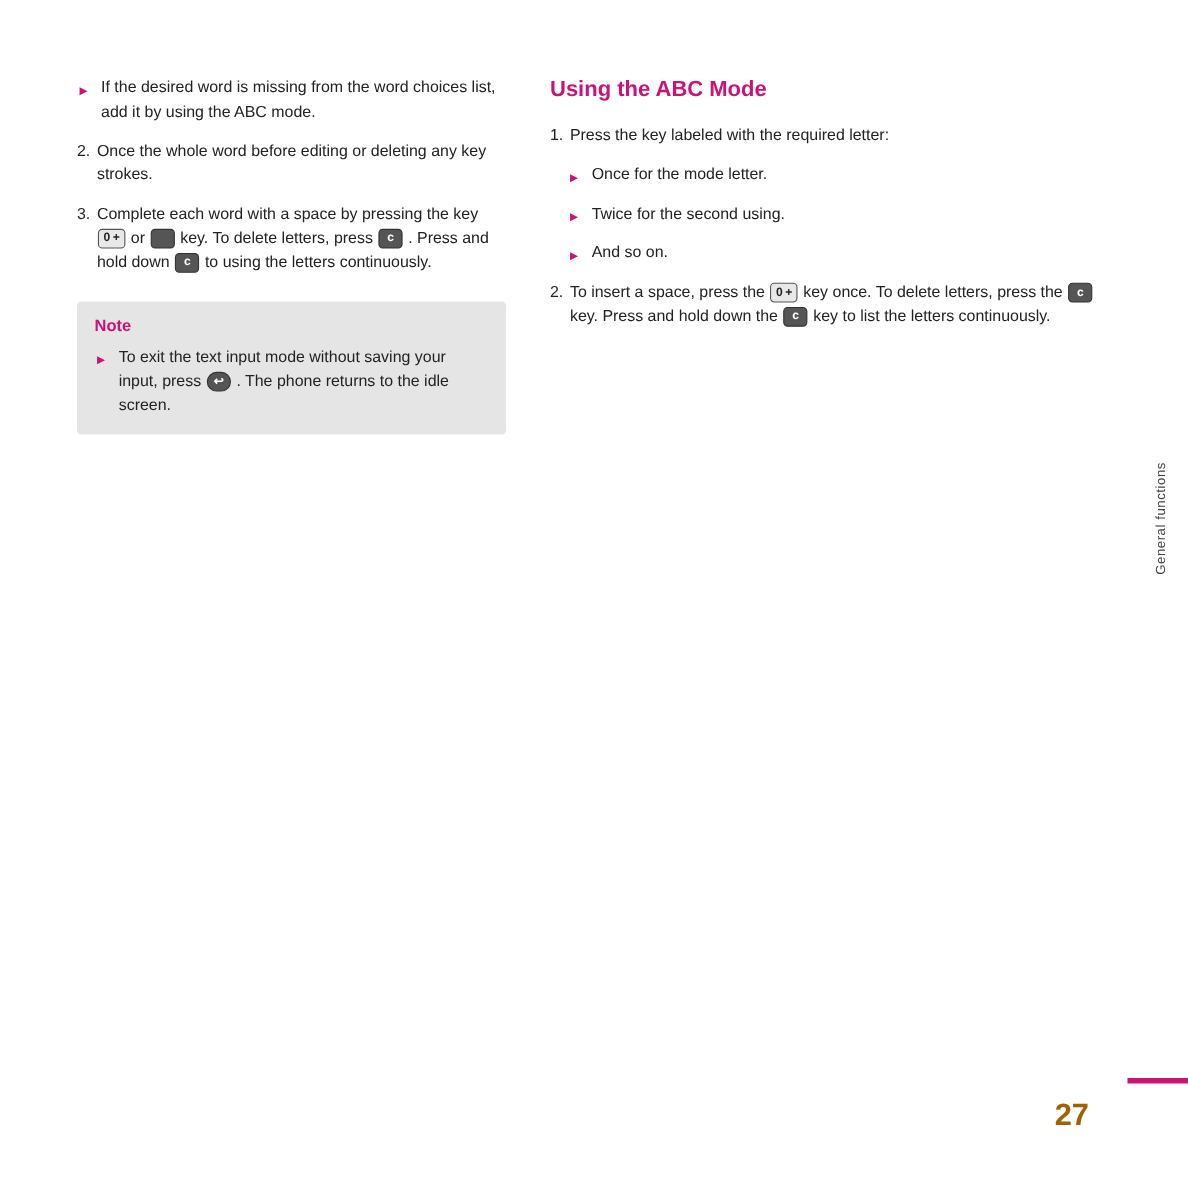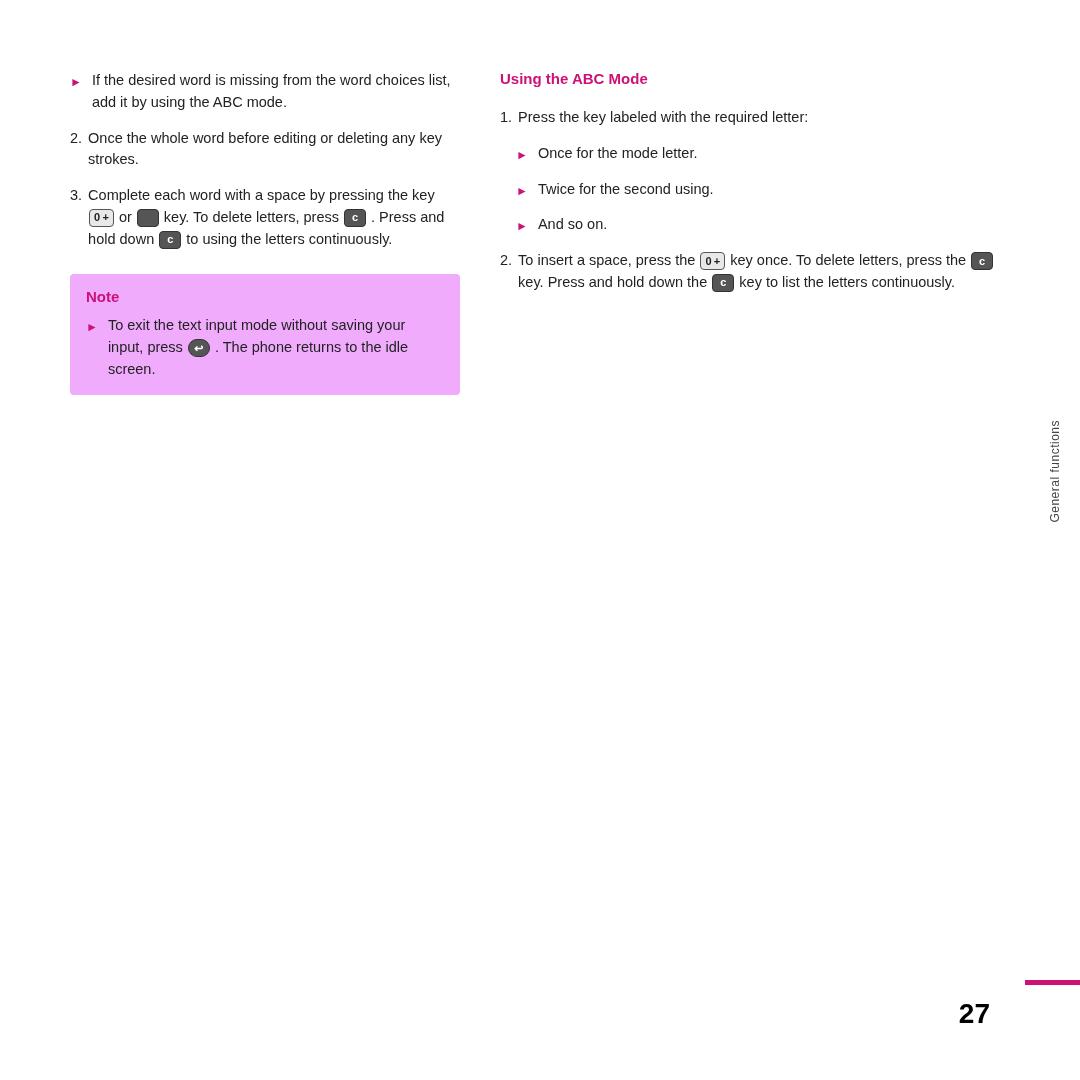--- a/index.html
+++ b/index.html
@@ -87,53 +87,53 @@
 
     .key-badge.end-key {
       background: #555;
       border-color: #333;
       color: #fff;
       border-radius: 10px;
       padding: 0 5px;
     }
 
     .note-box {
-      background: #f0abfc;
+      background: #e5e5e5;
       border-radius: 4px;
       padding: 14px 16px;
       margin-top: 10px;
     }
 
     .note-title {
       color: #cc1177;
       font-weight: bold;
       font-size: 15px;
       margin-bottom: 10px;
     }
 
     .section-title {
       color: #cc1177;
       font-weight: bold;
-      font-size: 15px;
+      font-size: 20px;
       margin-bottom: 6px;
     }
 
     .intro-text {
       font-size: 14.5px;
       line-height: 1.5;
       margin-bottom: 8px;
     }
 
     .page-number {
       position: absolute;
       bottom: 50px;
       right: 90px;
       font-size: 28px;
       font-weight: bold;
-      color: #000000;
+      color: #a16207;
     }
 
     .side-label {
       position: absolute;
       right: 18px;
       top: 420px;
       writing-mode: vertical-rl;
       text-orientation: mixed;
       transform: rotate(180deg);
       font-size: 12px;

